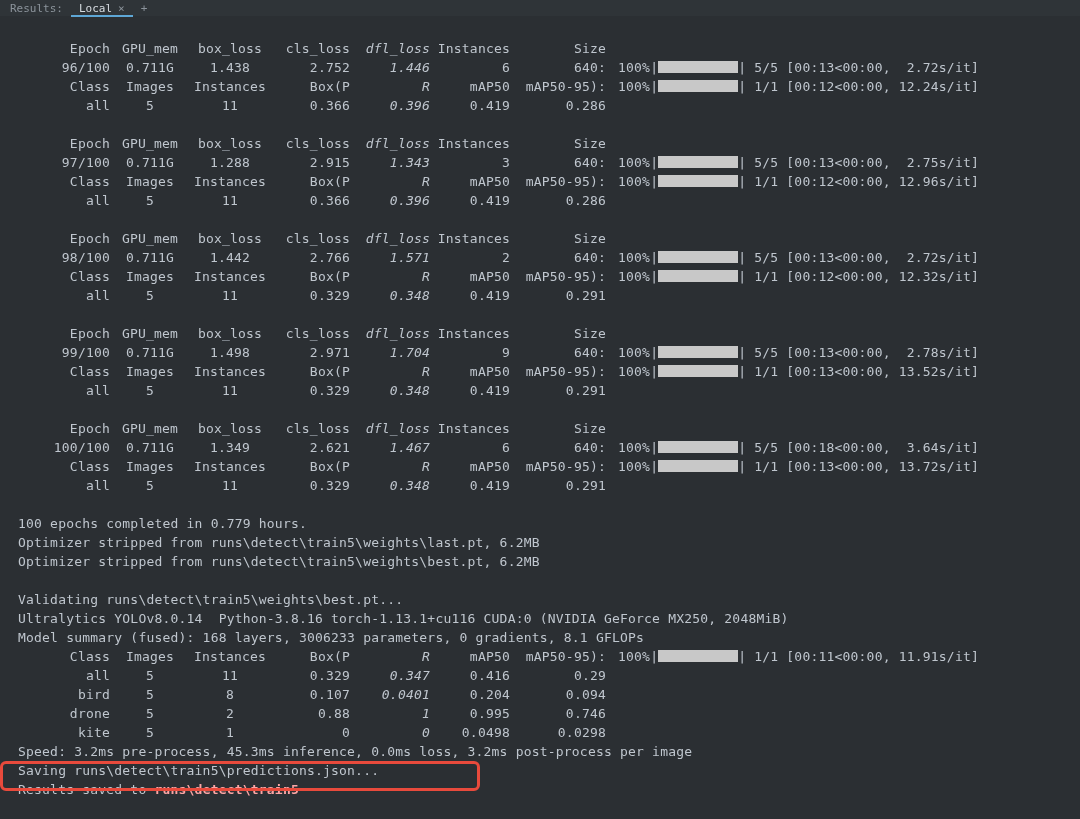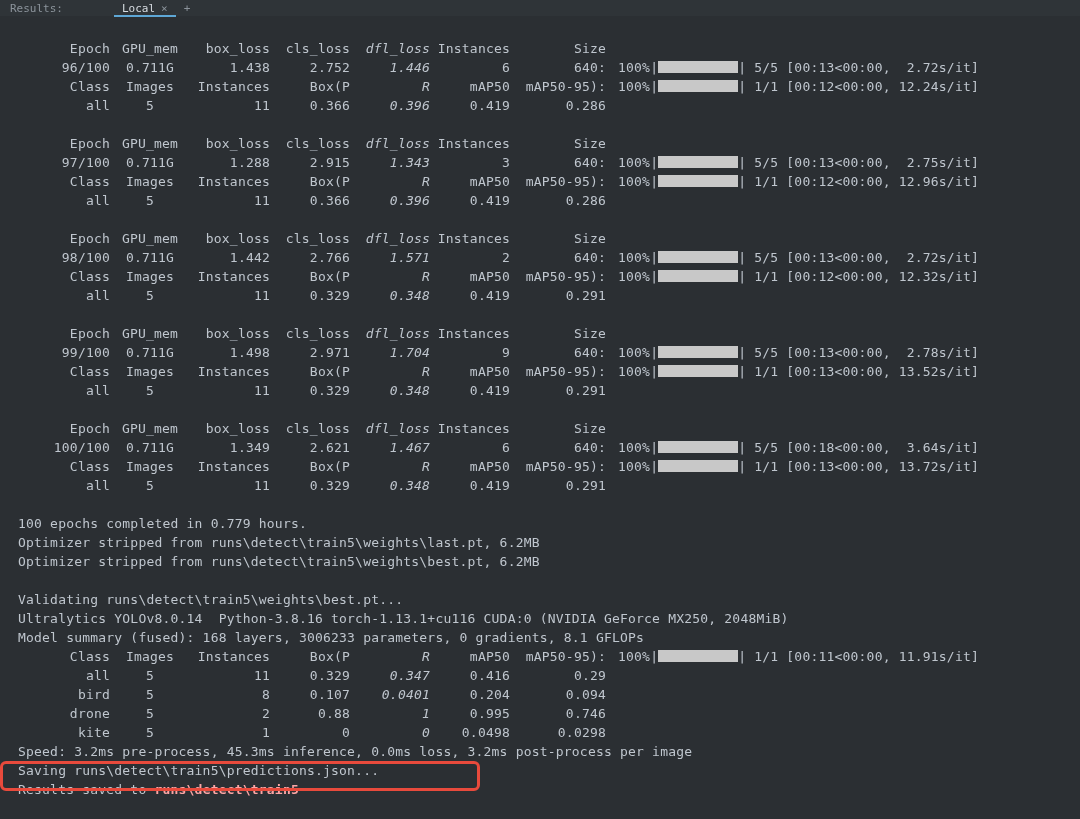--- a/index.html
+++ b/index.html
@@ -38,21 +38,20 @@
     color: #8b939b;
   }
   .tab {
     height: 16px;
     display: flex;
     align-items: center;
     padding: 0 8px;
     color: #d6dbe0;
     position: relative;
     cursor: pointer;
-    margin-left: 43px;
   }
   .tab.active::after {
     content: "";
     position: absolute;
     left: 0; right: 0; bottom: -1px;
     height: 2px;
     background: var(--tab-active-border);
   }
   .tab .close {
     margin-left: 6px;
@@ -85,21 +84,21 @@
   }
   
   .row {
     display: flex;
     flex-direction: row;
   }
   .c { text-align: right; display:inline-block; }
   
   .w1 { width: 92px; }   
   .w2 { width: 80px; text-align: center; }   
-  .w3 { width: 80px; }   
+  .w3 { width: 80px; text-align: center; }   
   .w4 { width: 80px; }   
   .w5 { width: 80px; font-style: italic; }   
   .w6 { width: 80px; }   
   .w7 { width: 96px; }   
   .tail { padding-left: 4px; white-space: pre; }
   .bold { font-weight: bold; color:#fca5a5; }
   
   .redbox {
     position: absolute;
     border: 3px solid var(--box-red);

